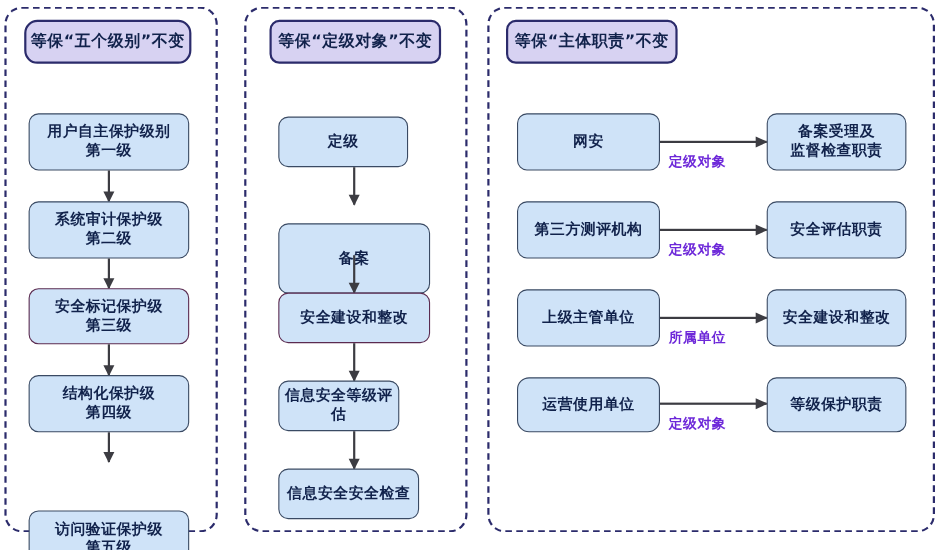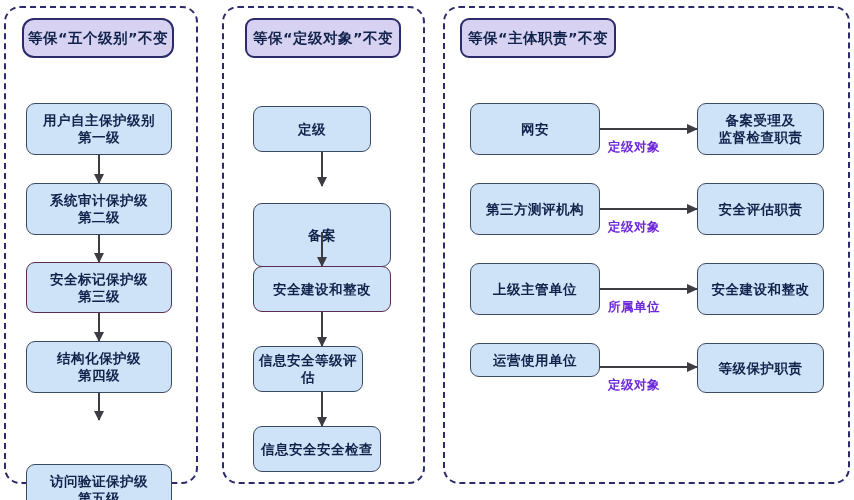--- a/index.html
+++ b/index.html
@@ -165,18 +165,18 @@
 监督检查职责</div>
   <div class="harrow" style="left:600px; top:208px; width:97px;"></div>
   <div class="edge-label" style="left:608px; top:219px;">定级对象</div>
   <div class="node blue" style="left:470px; top:263px; width:130px; height:52px;">上级主管单位</div>
 
   <div class="node blue" style="left:697px; top:183px; width:127px; height:52px;">安全评估职责</div>
   <div class="harrow" style="left:600px; top:288px; width:97px;"></div>
   <div class="edge-label" style="left:608px; top:299px;">所属单位</div>
   <div class="node blue" style="left:697px; top:263px; width:127px; height:52px;">安全建设和整改</div>
 
-  <div class="node blue" style="left:470px; top:343px; width:130px; height:34px;">运营使用单位</div>
+  <div class="node blue" style="left:470px; top:343px; width:130px; height:50px;border-radius:11px;">运营使用单位</div>
   <div class="harrow" style="left:600px; top:366px; width:97px;"></div>
   <div class="edge-label" style="left:608px; top:377px;">定级对象</div>
   <div class="node blue" style="left:697px; top:343px; width:127px; height:50px;">等级保护职责</div>
 
 </div>
 
 </body></html>

